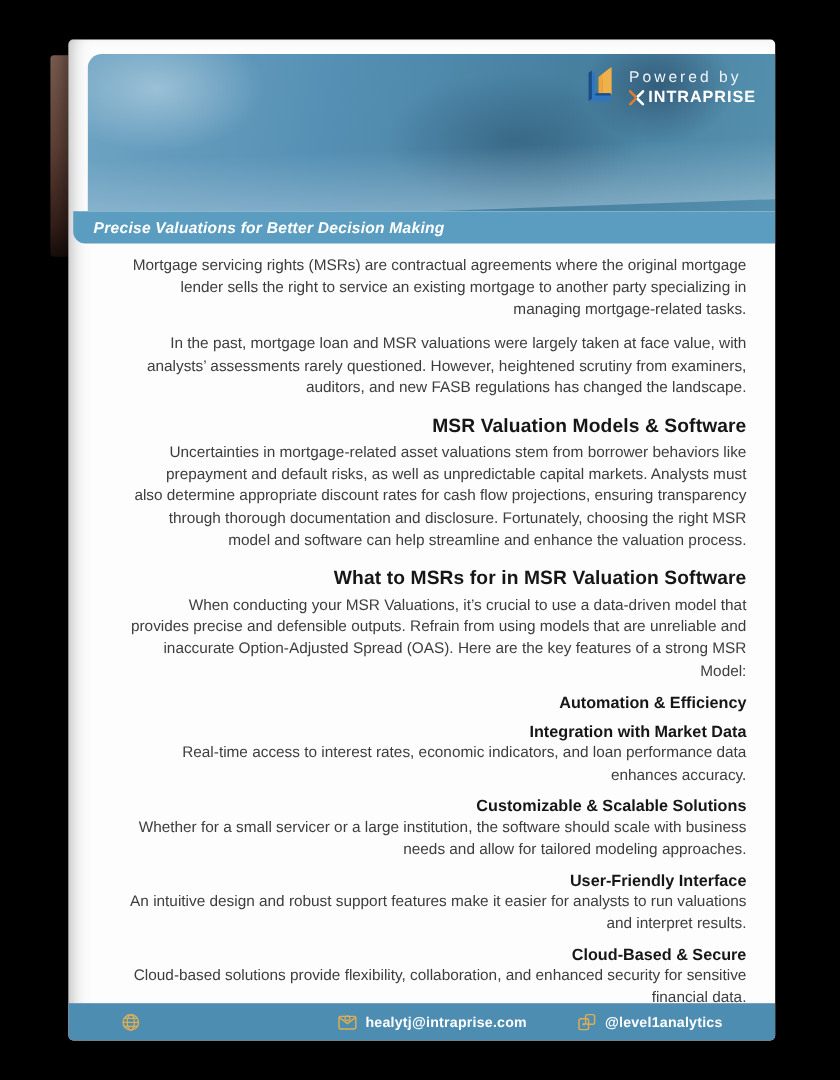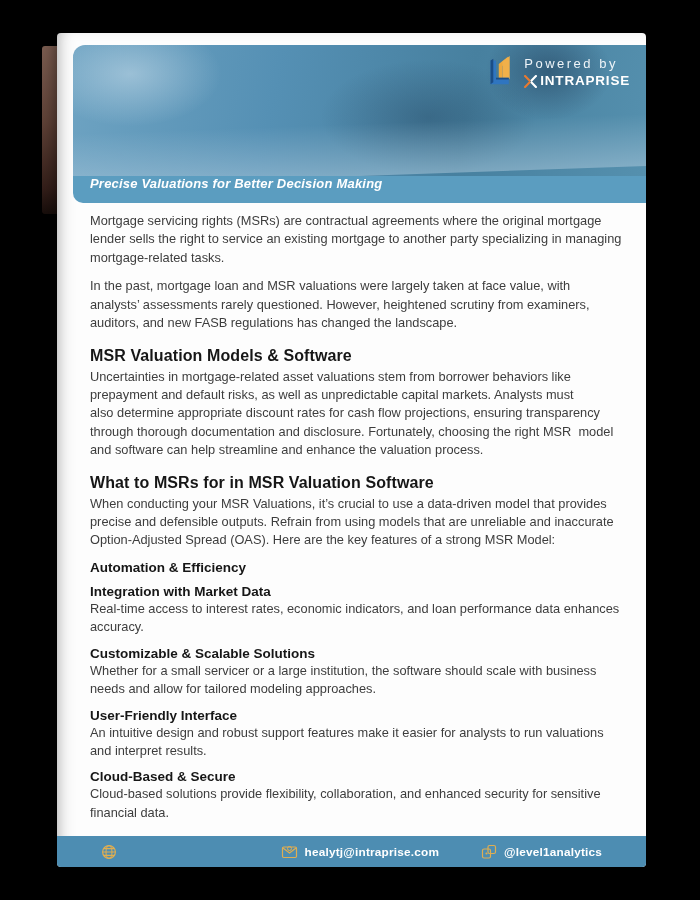--- a/index.html
+++ b/index.html
@@ -40,29 +40,29 @@
   .powered{
     position:absolute;top:9px;right:16px;z-index:2;
     display:flex;align-items:flex-start;gap:7px;
   }
   .powered-text{display:flex;flex-direction:column;align-items:flex-start;}
   .powered-by{color:#eef4f8;font-size:13px;letter-spacing:2.5px;font-weight:400;margin-top:2px;}
   .brand-row{display:flex;align-items:flex-end;gap:3px;color:#ffffff;
     font-size:13.5px;font-weight:700;letter-spacing:.8px;margin-top:2px;}
   
   .caption-bar{
-    margin-left:16px;height:27px;background:#5b9dc0;
-    border-radius:0 0 0 10px;display:flex;
+    margin-left:4px;height:27px;background:#5b9dc0;
+    border-radius:0 0 0 10px;display:flex;align-items:center;
     padding-left:17px;
   }
   .caption-bar span{
     color:#ffffff;font-size:13px;font-style:italic;font-weight:700;letter-spacing:.2px;
   }
   
-  .content{padding:9px 24px 0 33px;}
+  .content{padding:9px 24px 0 51px;text-align:right;}
   .content p{
     margin:0 0 10px;color:#3d3d3d;font-size:12.8px;line-height:1.44;
   }
   .prewrap{white-space:pre-wrap;}
   .content h2{
     margin:14px 0 3px;color:#161616;font-size:16px;font-weight:800;letter-spacing:.1px;
   }
   .content h3{
     margin:9px 0 1px;color:#161616;font-size:13.5px;font-weight:800;
   }

